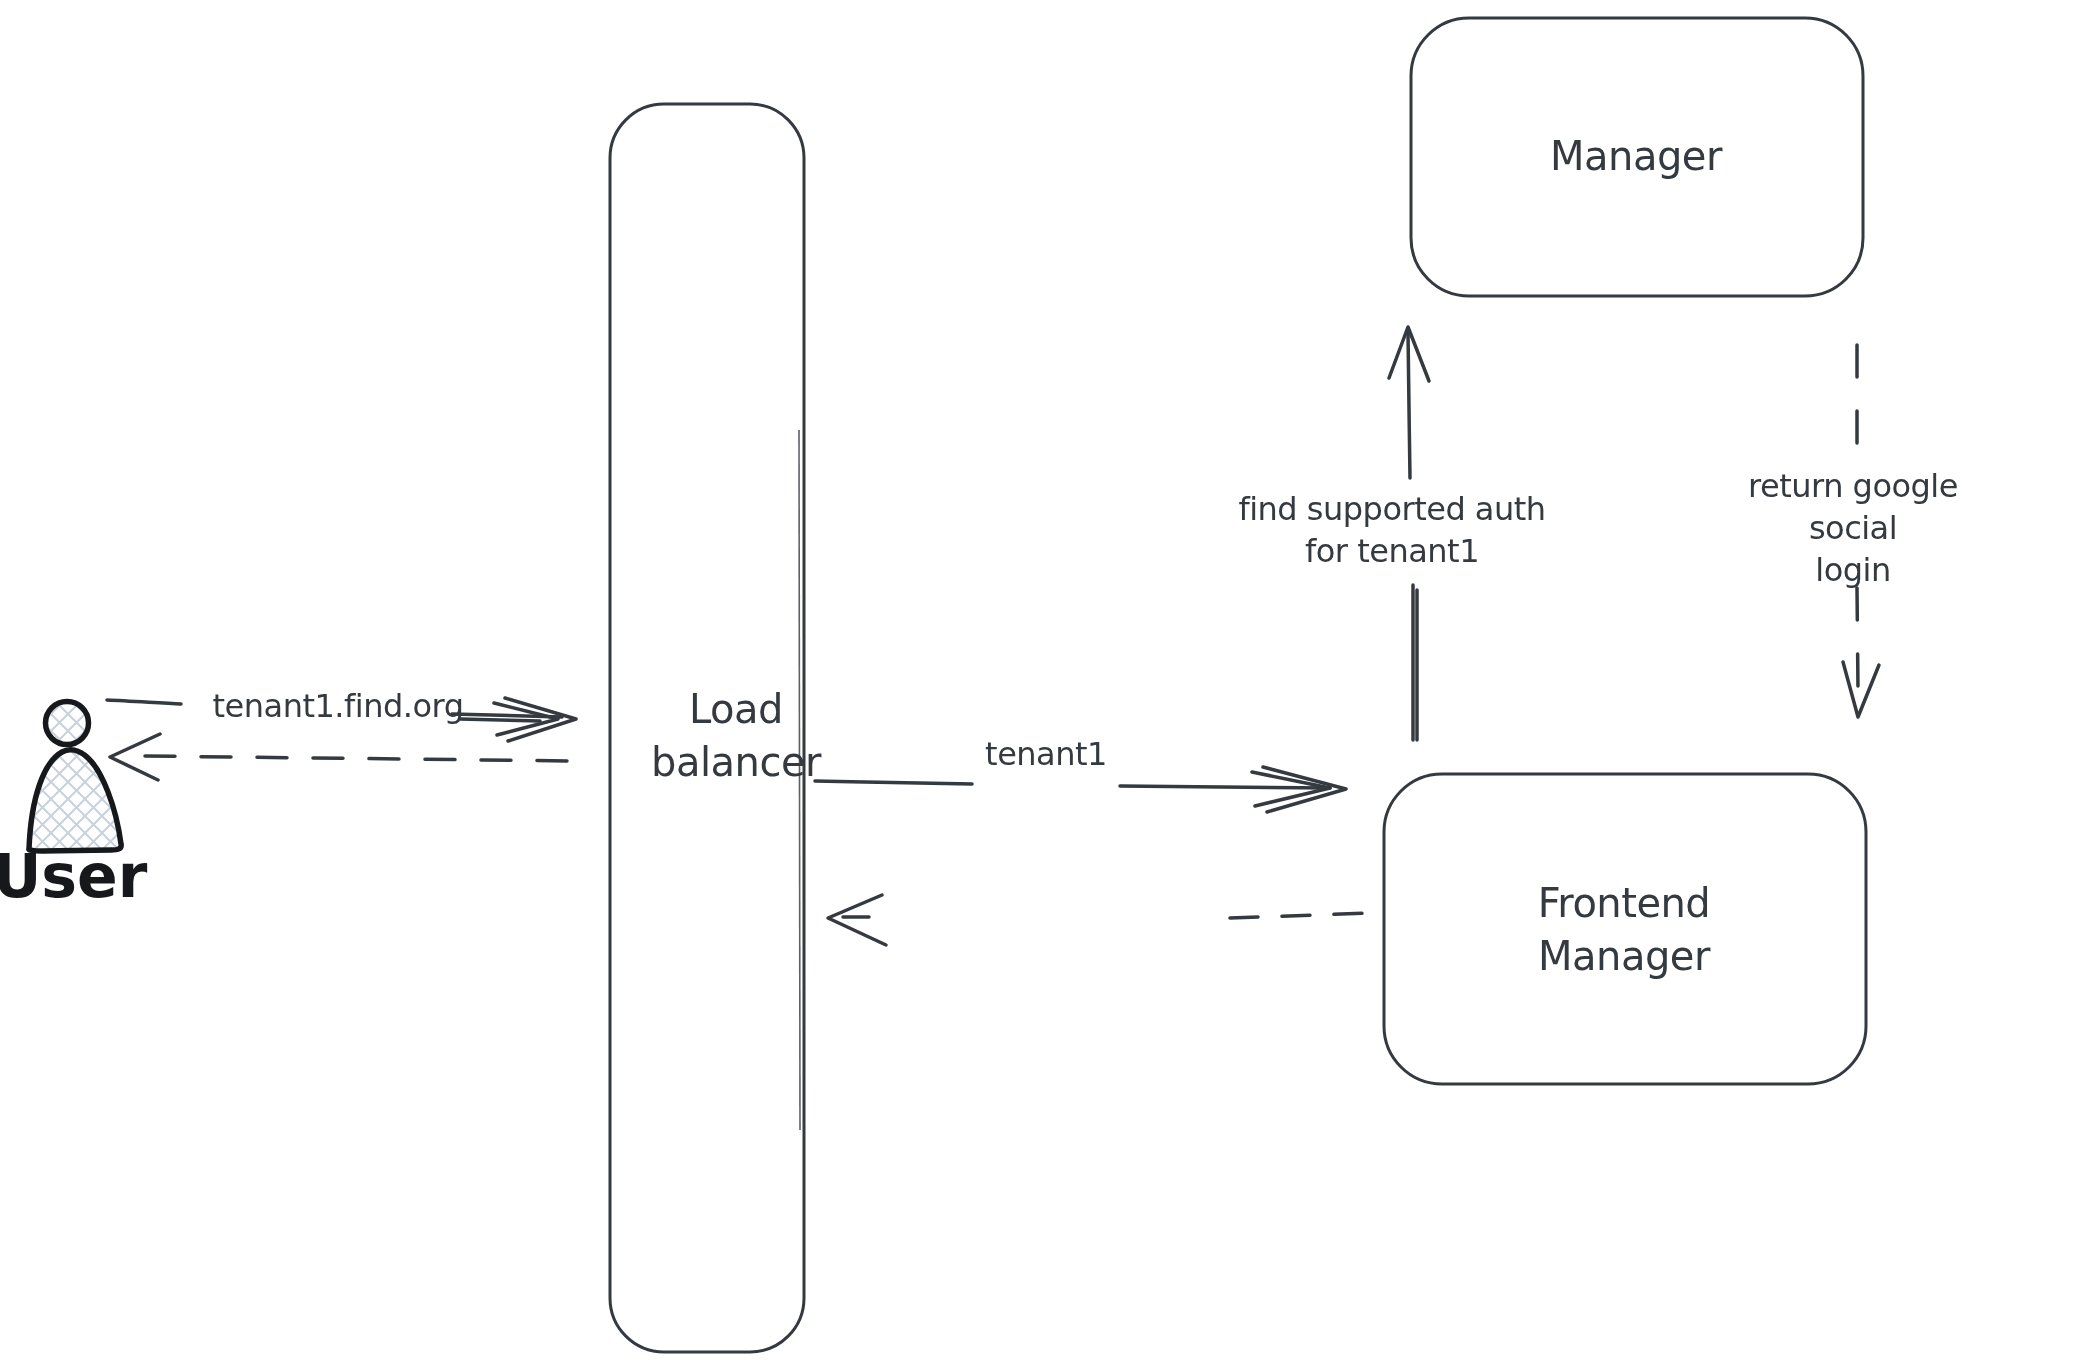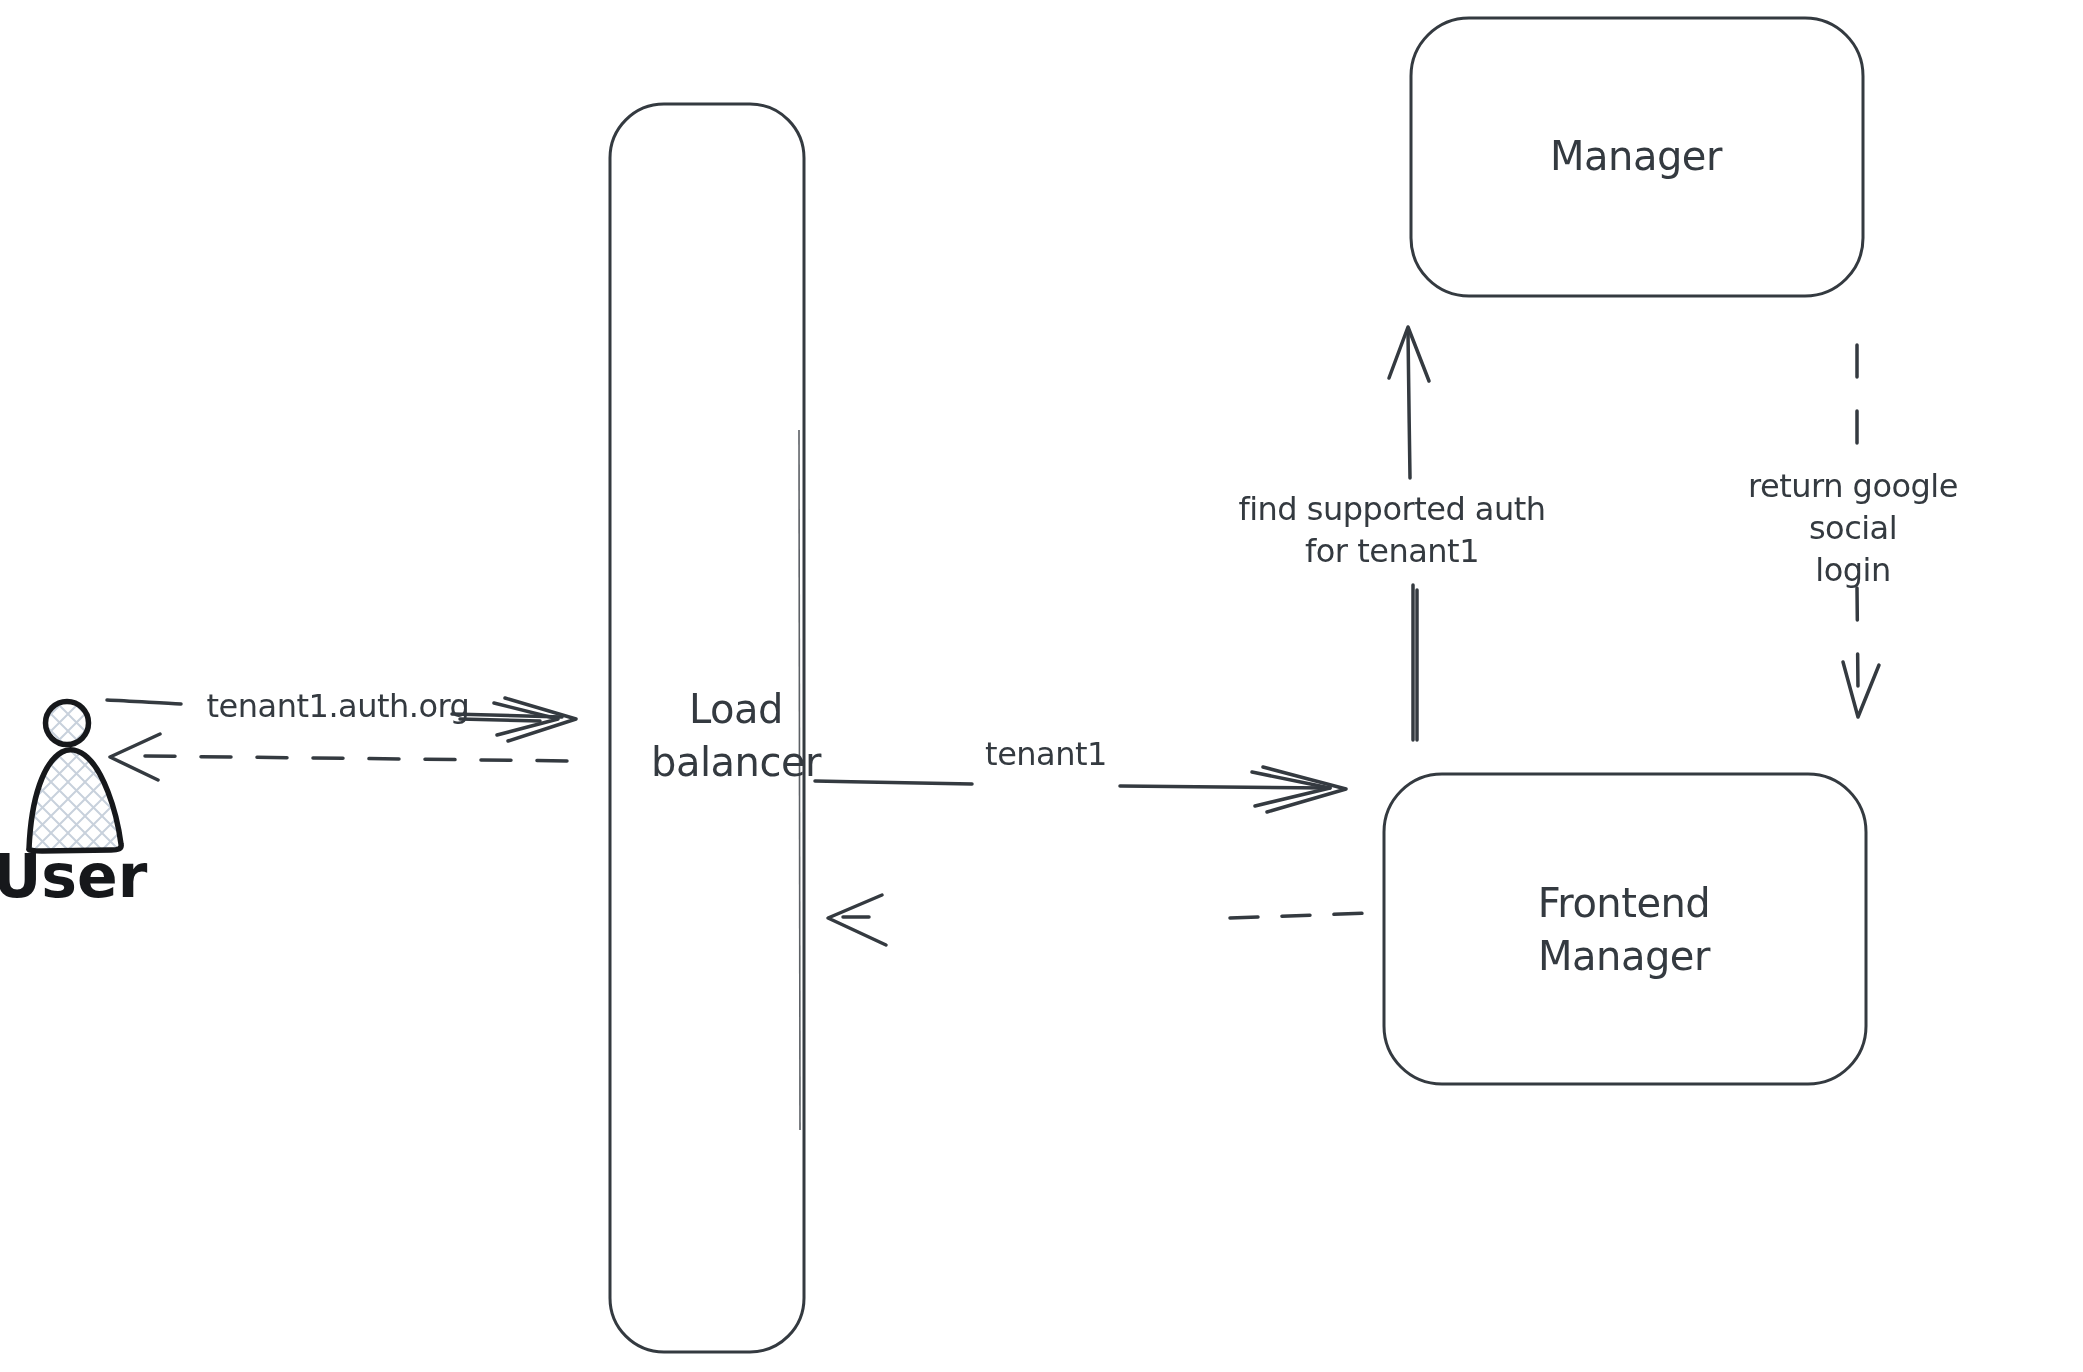--- a/index.html
+++ b/index.html
@@ -101,21 +101,21 @@
       <polyline points="1389,378 1408,327 1429,381"></polyline>
     </g>
 
     <g stroke="#343a40" stroke-width="3.5" fill="none" stroke-linecap="round" stroke-linejoin="round">
       <path d="M1857 345 L1857 460" stroke-dasharray="32 34"></path>
       <path d="M1857 588 L1858 690" stroke-dasharray="32 34"></path>
       <polyline points="1843,662 1858,717 1879,665"></polyline>
     </g>
   </svg>
 
-  <div class="label edge-label" style="left:338px; top:706px;">tenant1.auth.org</div>
+  <div class="label edge-label" style="left:338px; top:706px;">tenant1.find.org</div>
 
   <div class="label node-label" style="left:706px; top:736px;margin-left:30px;">Load
 balancer</div>
 
   <div class="label node-label" style="left:1636px; top:156px;">Manager</div>
 
   <div class="label node-label" style="left:1624px; top:930px;">Frontend
 Manager</div>
 
   <div class="label edge-label" style="left:1046px; top:754px;">tenant1</div>

